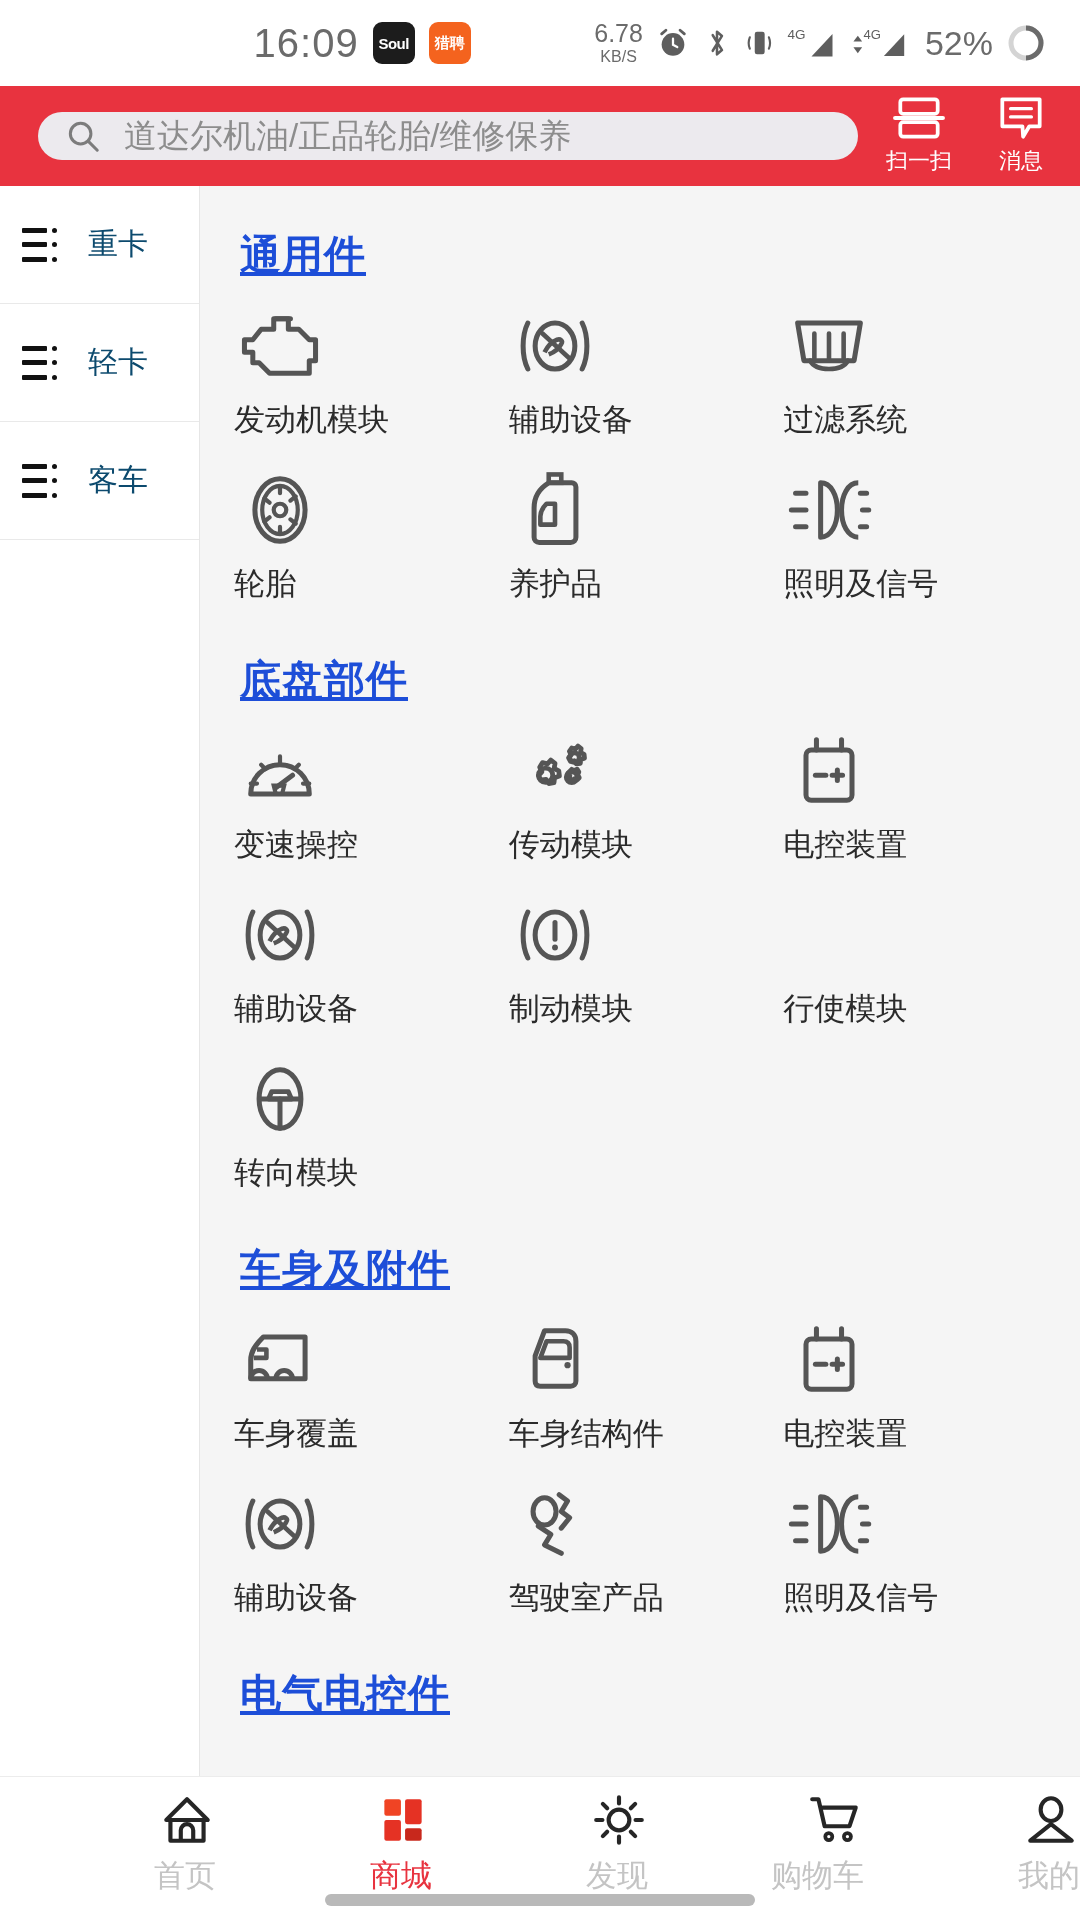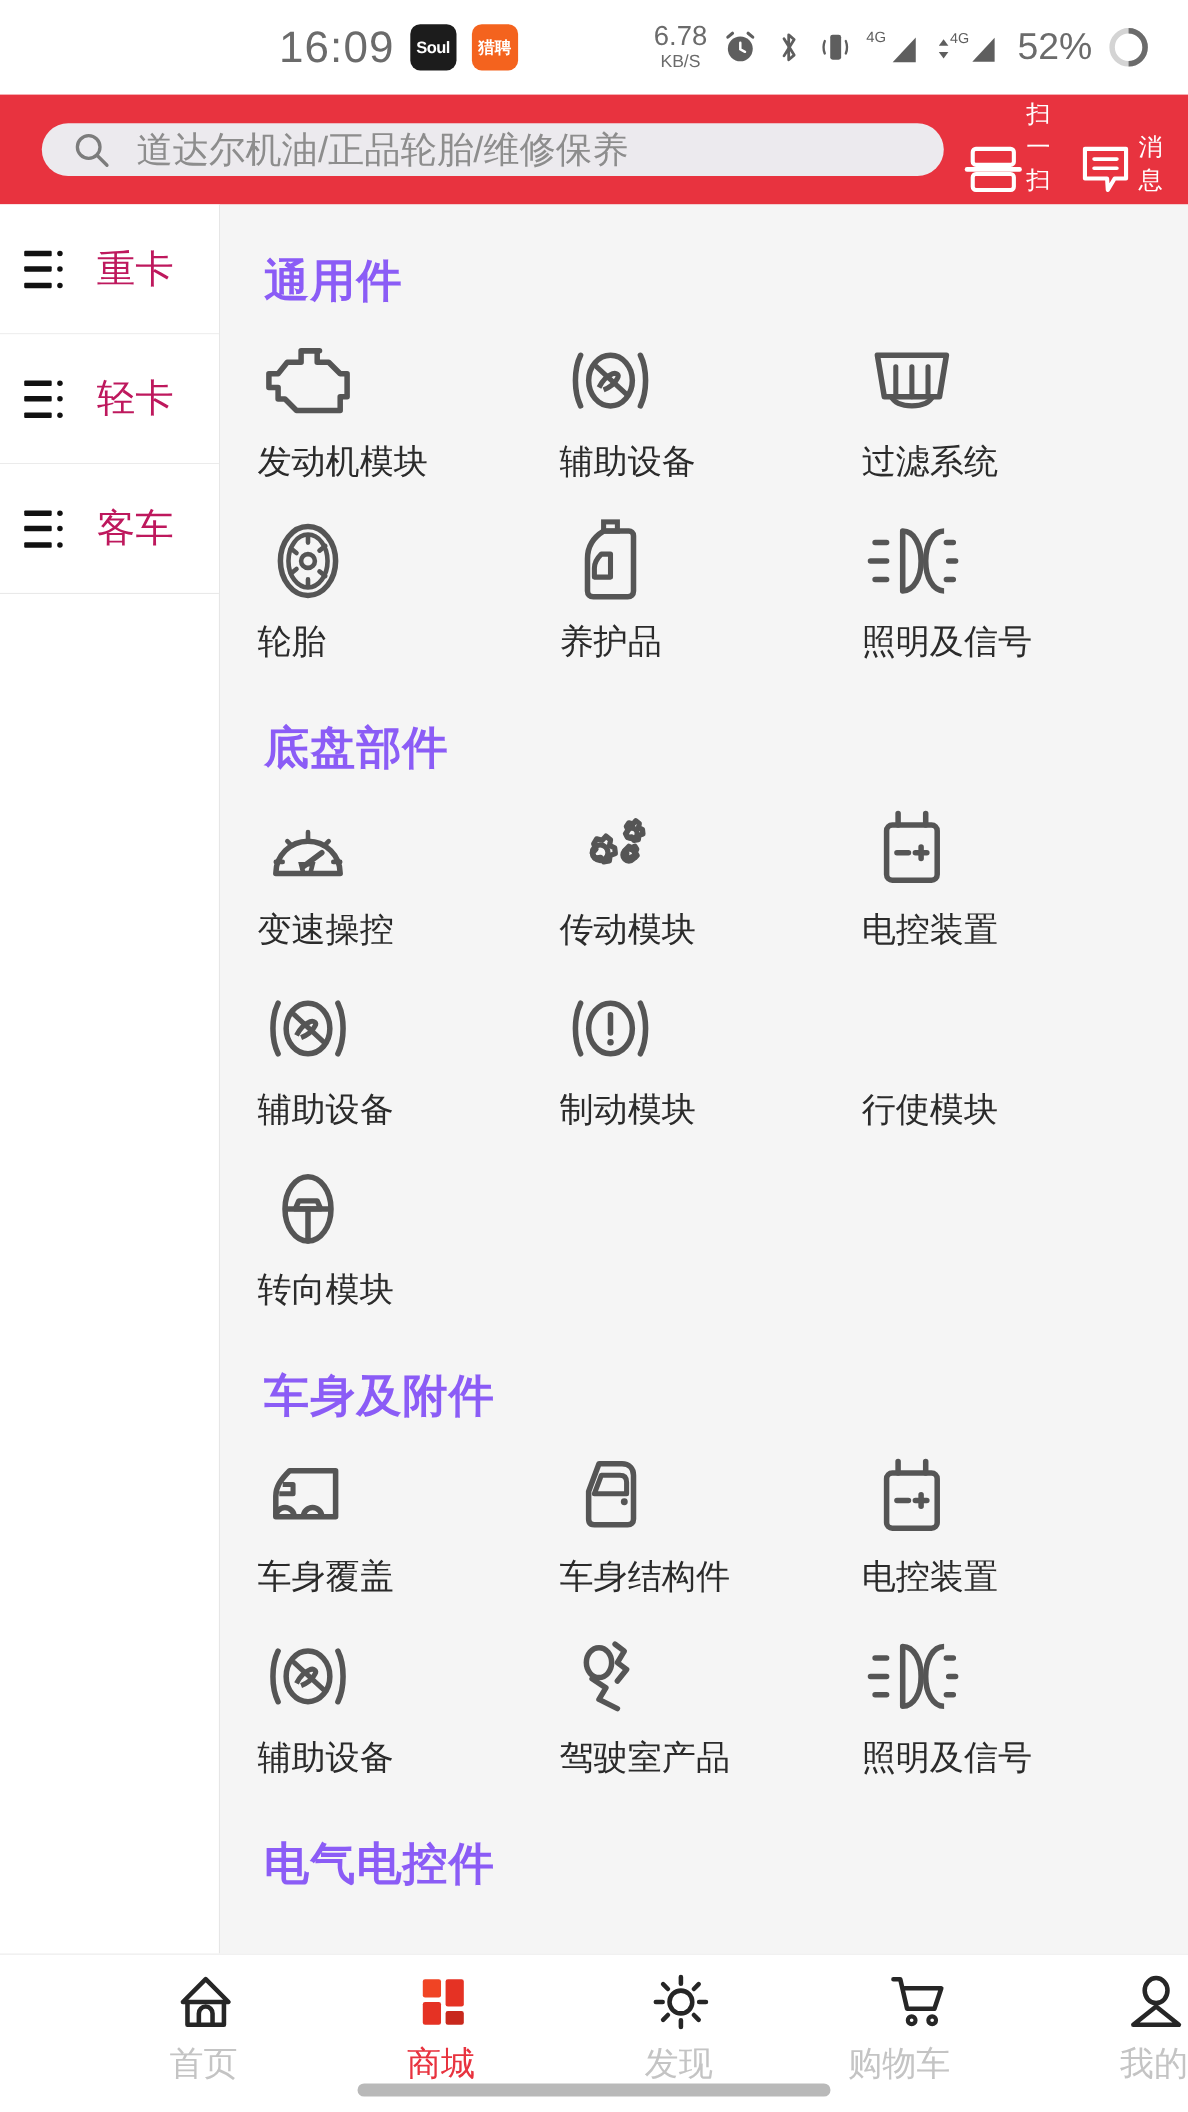--- a/index.html
+++ b/index.html
@@ -42,21 +42,21 @@
   }
   .searchbox{
     flex:1; height:48px;
     background:#eceaee;
     border-radius:33px;
     display:flex; align-items:center;
     padding:0 26px; gap:22px;
   }
   .search-ph{ font-size:33px; color:#8d8d8d; white-space:nowrap; overflow:hidden; }
   .hdr-actions{ display:flex; align-items:flex-end; gap:16px; padding-bottom:4px;}
-  .hdr-btn{ display:flex; flex-direction:row; align-items:flex-end; width:86px; gap:3px; }
+  .hdr-btn{ display:flex; flex-direction:column; align-items:center; width:86px; gap:3px; }
   .hdr-btn .lbl{ font-size:22px; color:#ffffff; }
 
   
   .main{
     position:absolute;
     top:186px; left:0; right:0; bottom:144px;
     display:flex;
     background:#f5f5f5;
   }
   .sidebar{
@@ -64,38 +64,39 @@
     background:#ffffff;
     border-right:1px solid #e6e6e6;
   }
   .side-item{
     height:118px;
     display:flex; align-items:center; gap:26px;
     padding-left:22px;
     border-bottom:1px solid #e9e9e9;
     background:#ffffff;
   }
-  .side-item .txt{ font-size:35px; color:#be185d; }
+  .side-item .txt{ font-size:30px; color:#0c4a6e; }
   .side-lines{ width:40px; height:34px; display:flex; flex-direction:column; justify-content:space-between; }
   .side-lines .row{ display:flex; align-items:center; gap:5px; }
   .side-lines .bar{ width:25px; height:5px; background:#111; border-radius:1px; }
   .side-lines .dot{ width:5px; height:5px; background:#111; border-radius:50%; }
 
   
   .content{
     flex:1;
     background:#f5f5f5;
     padding:0 22px 0 34px;
     overflow:hidden;
     position:relative;
   }
   .sec-title{
-    font-size:41px; font-weight:700; color:#8b5cf6;
+    font-size:41px; font-weight:700; color:#1d4ed8;
     margin:42px 0 8px 6px;
     letter-spacing:1px;
+    text-decoration:underline;
   }
   .grid{
     display:grid;
     grid-template-columns:repeat(3,1fr);
     row-gap:8px;
   }
   .cell{
     display:flex; flex-direction:column; align-items:flex-start;
     padding-top:14px; padding-bottom:6px;
     min-height:148px;

